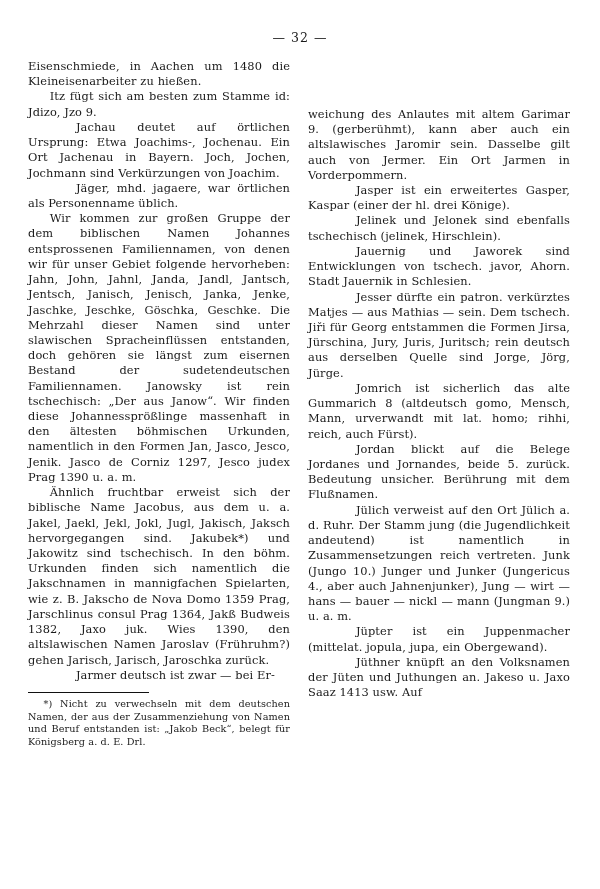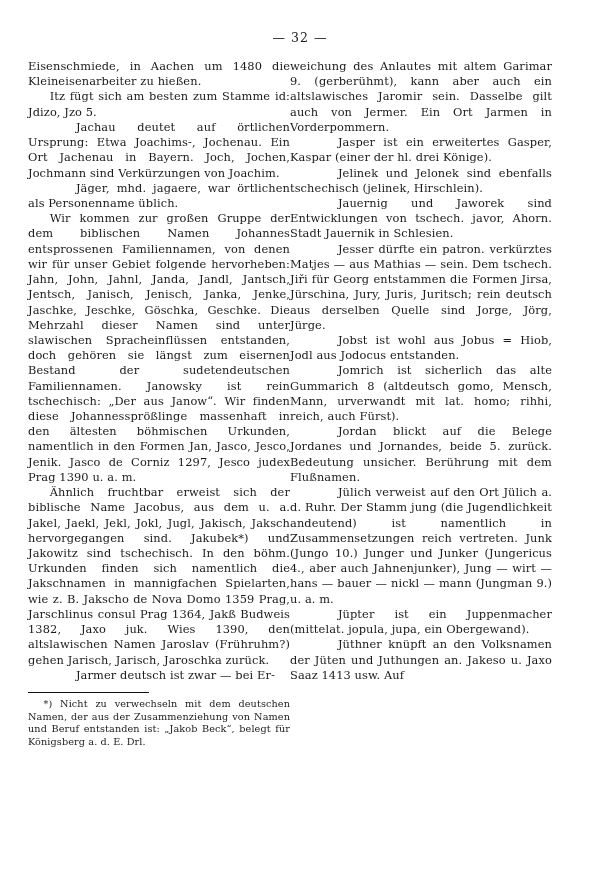--- a/index.html
+++ b/index.html
@@ -26,21 +26,22 @@
   .page-header {
     text-align: center;
     font-size: 12.5px;
     letter-spacing: 1px;
     color: #1a1a1a;
     margin: 8px 0 14px 0;
     font-family: "DejaVu Serif", serif;
   }
   .columns {
     display: flex;
-    align-items: flex-start;
+    gap: 18px;
+    align-items: center;
   }
   .col {
     width: 262px;
     box-sizing: border-box;
   }
   .col-left {
     position: relative;
   }
   
   .body-text p {
@@ -81,40 +82,39 @@
 <body>
 
 <div class="page">
 
   <div class="page-header">— 32 —</div>
 
   <div class="columns">
 
     <div class="col col-left body-text">
       <p>Eisenschmiede, in Aachen um 1480 die Kleineisenarbeiter zu hießen.</p>
-      <p class="indent">Itz fügt sich am besten zum Stamme id: Jdizo, Jzo 5.</p>
+      <p class="indent">Itz fügt sich am besten zum Stamme id: Jdizo, Jzo 9.</p>
       <p class="wide-indent">Jachau deutet auf örtlichen Ursprung: Etwa Joachims-, Jochenau. Ein Ort Jachenau in Bayern. Joch, Jochen, Jochmann sind Verkürzungen von Joachim.</p>
       <p class="wide-indent">Jäger, mhd. jagaere, war örtlichen als Personenname üblich.</p>
       <p class="indent">Wir kommen zur großen Gruppe der dem biblischen Namen Johannes entsprossenen Familiennamen, von denen wir für unser Gebiet folgende hervorheben: Jahn, John, Jahnl, Janda, Jandl, Jantsch, Jentsch, Janisch, Jenisch, Janka, Jenke, Jaschke, Jeschke, Göschka, Geschke. Die Mehrzahl dieser Namen sind unter slawischen Spracheinflüssen entstanden, doch gehören sie längst zum eisernen Bestand der sudetendeutschen Familiennamen. Janowsky ist rein tschechisch: „Der aus Janow“. Wir finden diese Johannessprößlinge massenhaft in den ältesten böhmischen Urkunden, namentlich in den Formen Jan, Jasco, Jesco, Jenik. Jasco de Corniz 1297, Jesco judex Prag 1390 u. a. m.</p>
       <p class="indent">Ähnlich fruchtbar erweist sich der biblische Name Jacobus, aus dem u. a. Jakel, Jaekl, Jekl, Jokl, Jugl, Jakisch, Jaksch hervorgegangen sind. Jakubek*) und Jakowitz sind tschechisch. In den böhm. Urkunden finden sich namentlich die Jakschnamen in mannigfachen Spielarten, wie z. B. Jakscho de Nova Domo 1359 Prag, Jarschlinus consul Prag 1364, Jakß Budweis 1382, Jaxo juk. Wies 1390, den altslawischen Namen Jaroslav (Frühruhm?) gehen Jarisch, Jarisch, Jaroschka zurück.</p>
       <p class="wide-indent">Jarmer deutsch ist zwar — bei Er-</p>
 
       <hr class="footnote-sep">
       <div class="footnote">
         <p class="indent">*) Nicht zu verwechseln mit dem deutschen Namen, der aus der Zusammenziehung von Namen und Beruf entstanden ist: „Jakob Beck“, belegt für Königsberg a. d. E. Drl.</p>
       </div>
     </div>
 
     <div class="col col-right body-text">
       <p>weichung des Anlautes mit altem Garimar 9. (gerberühmt), kann aber auch ein altslawisches Jaromir sein. Dasselbe gilt auch von Jermer. Ein Ort Jarmen in Vorderpommern.</p>
       <p class="wide-indent">Jasper ist ein erweitertes Gasper, Kaspar (einer der hl. drei Könige).</p>
       <p class="wide-indent">Jelinek und Jelonek sind ebenfalls tschechisch (jelinek, Hirschlein).</p>
       <p class="wide-indent">Jauernig und Jaworek sind Entwicklungen von tschech. javor, Ahorn. Stadt Jauernik in Schlesien.</p>
       <p class="wide-indent">Jesser dürfte ein patron. verkürztes Matjes — aus Mathias — sein. Dem tschech. Jiři für Georg entstammen die Formen Jirsa, Jürschina, Jury, Juris, Juritsch; rein deutsch aus derselben Quelle sind Jorge, Jörg, Jürge.</p>
-      <p class="wide-indent">Jobst ist wohl aus Jobus = Hiob, Jodl aus Jodocus entstanden.</p>
       <p class="wide-indent">Jomrich ist sicherlich das alte Gummarich 8 (altdeutsch gomo, Mensch, Mann, urverwandt mit lat. homo; rihhi, reich, auch Fürst).</p>
       <p class="wide-indent">Jordan blickt auf die Belege Jordanes und Jornandes, beide 5. zurück. Bedeutung unsicher. Berührung mit dem Flußnamen.</p>
       <p class="wide-indent">Jülich verweist auf den Ort Jülich a. d. Ruhr. Der Stamm jung (die Jugendlichkeit andeutend) ist namentlich in Zusammensetzungen reich vertreten. Junk (Jungo 10.) Junger und Junker (Jungericus 4., aber auch Jahnenjunker), Jung — wirt — hans — bauer — nickl — mann (Jungman 9.) u. a. m.</p>
       <p class="wide-indent">Jüpter ist ein Juppenmacher (mittelat. jopula, jupa, ein Obergewand).</p>
       <p class="wide-indent">Jüthner knüpft an den Volksnamen der Jüten und Juthungen an. Jakeso u. Jaxo Saaz 1413 usw. Auf</p>
     </div>
 
   </div>
 </div>
 

